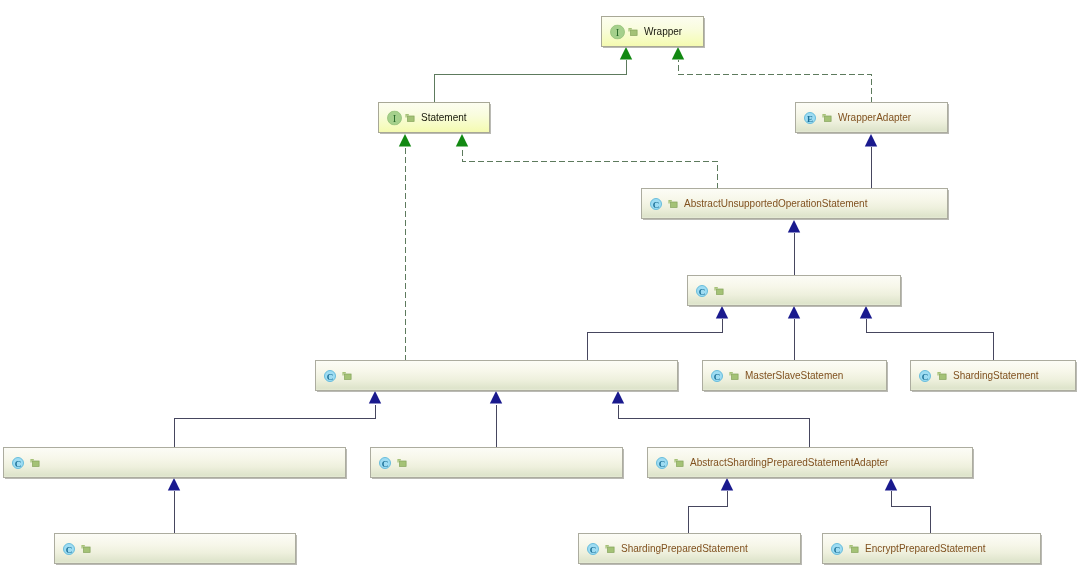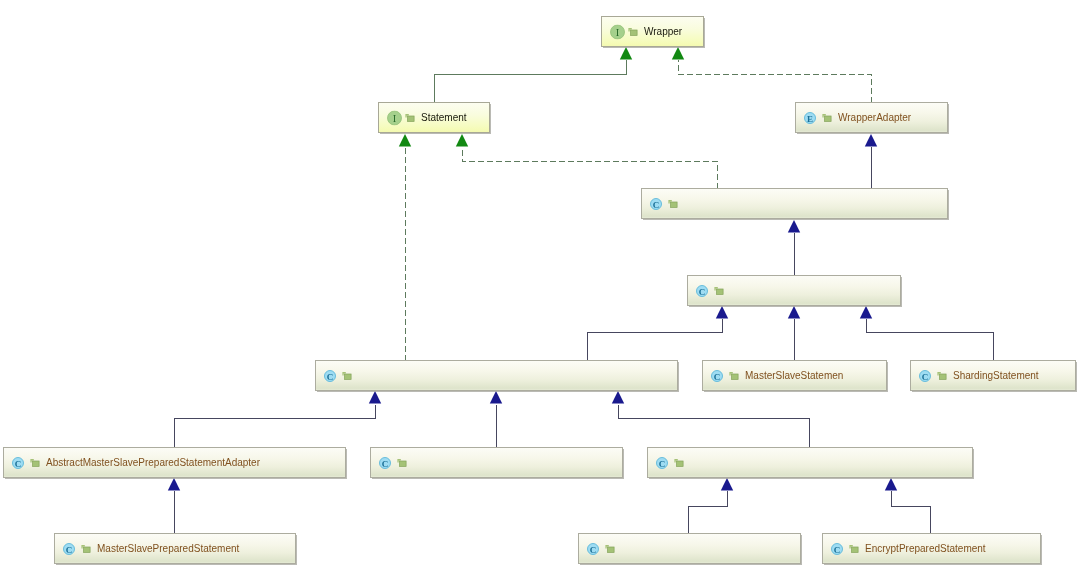--- a/index.html
+++ b/index.html
@@ -121,20 +121,21 @@
       </div>
       <div class="node k-class" style="left: 641px; top: 188px; width: 307px; height: 31px;">
         <svg class="ico" width="12" height="12" viewBox="0 0 12 12">
           <circle cx="6" cy="6" r="5.5" fill="#9edcf2" stroke="#5cb8da" stroke-width="0.9"></circle>
           <text x="6" y="9.5" text-anchor="middle" font-family="Liberation Serif,serif" font-size="9" font-weight="bold" fill="#1a6f96">C</text>
         </svg>
         <svg class="lock" width="10" height="11" viewBox="0 0 10 11">
           <path d="M0.4 4.9 L0.4 1.6 L3.8 1.6 L3.8 2.9 L1.7 2.9 L1.7 4.9 Z" fill="#a6c277"></path>
           <rect x="2.5" y="3.5" width="6.6" height="5.4" fill="#a4c276" stroke="#84a359" stroke-width="0.7"></rect>
         </svg>
+        <span class="lbl">AbstractUnsupportedOperationStatement</span>
       </div>
       <div class="node k-class" style="left: 687px; top: 275px; width: 214px; height: 31px;">
         <svg class="ico" width="12" height="12" viewBox="0 0 12 12">
           <circle cx="6" cy="6" r="5.5" fill="#9edcf2" stroke="#5cb8da" stroke-width="0.9"></circle>
           <text x="6" y="9.5" text-anchor="middle" font-family="Liberation Serif,serif" font-size="9" font-weight="bold" fill="#1a6f96">C</text>
         </svg>
         <svg class="lock" width="10" height="11" viewBox="0 0 10 11">
           <path d="M0.4 4.9 L0.4 1.6 L3.8 1.6 L3.8 2.9 L1.7 2.9 L1.7 4.9 Z" fill="#a6c277"></path>
           <rect x="2.5" y="3.5" width="6.6" height="5.4" fill="#a4c276" stroke="#84a359" stroke-width="0.7"></rect>
         </svg>
@@ -173,62 +174,62 @@
       </div>
       <div class="node k-class" style="left: 3px; top: 447px; width: 343px; height: 31px;">
         <svg class="ico" width="12" height="12" viewBox="0 0 12 12">
           <circle cx="6" cy="6" r="5.5" fill="#9edcf2" stroke="#5cb8da" stroke-width="0.9"></circle>
           <text x="6" y="9.5" text-anchor="middle" font-family="Liberation Serif,serif" font-size="9" font-weight="bold" fill="#1a6f96">C</text>
         </svg>
         <svg class="lock" width="10" height="11" viewBox="0 0 10 11">
           <path d="M0.4 4.9 L0.4 1.6 L3.8 1.6 L3.8 2.9 L1.7 2.9 L1.7 4.9 Z" fill="#a6c277"></path>
           <rect x="2.5" y="3.5" width="6.6" height="5.4" fill="#a4c276" stroke="#84a359" stroke-width="0.7"></rect>
         </svg>
-        <span class="lbl">AbstractMasterSlavePreparedStatementAdapter</span>
       </div>
       <div class="node k-class" style="left: 370px; top: 447px; width: 253px; height: 31px;">
         <svg class="ico" width="12" height="12" viewBox="0 0 12 12">
           <circle cx="6" cy="6" r="5.5" fill="#9edcf2" stroke="#5cb8da" stroke-width="0.9"></circle>
           <text x="6" y="9.5" text-anchor="middle" font-family="Liberation Serif,serif" font-size="9" font-weight="bold" fill="#1a6f96">C</text>
         </svg>
         <svg class="lock" width="10" height="11" viewBox="0 0 10 11">
           <path d="M0.4 4.9 L0.4 1.6 L3.8 1.6 L3.8 2.9 L1.7 2.9 L1.7 4.9 Z" fill="#a6c277"></path>
           <rect x="2.5" y="3.5" width="6.6" height="5.4" fill="#a4c276" stroke="#84a359" stroke-width="0.7"></rect>
         </svg>
       </div>
       <div class="node k-class" style="left: 647px; top: 447px; width: 326px; height: 31px;">
         <svg class="ico" width="12" height="12" viewBox="0 0 12 12">
           <circle cx="6" cy="6" r="5.5" fill="#9edcf2" stroke="#5cb8da" stroke-width="0.9"></circle>
           <text x="6" y="9.5" text-anchor="middle" font-family="Liberation Serif,serif" font-size="9" font-weight="bold" fill="#1a6f96">C</text>
         </svg>
         <svg class="lock" width="10" height="11" viewBox="0 0 10 11">
           <path d="M0.4 4.9 L0.4 1.6 L3.8 1.6 L3.8 2.9 L1.7 2.9 L1.7 4.9 Z" fill="#a6c277"></path>
           <rect x="2.5" y="3.5" width="6.6" height="5.4" fill="#a4c276" stroke="#84a359" stroke-width="0.7"></rect>
         </svg>
+        <span class="lbl">AbstractShardingPreparedStatementAdapter</span>
       </div>
       <div class="node k-class" style="left: 54px; top: 533px; width: 242px; height: 31px;">
         <svg class="ico" width="12" height="12" viewBox="0 0 12 12">
           <circle cx="6" cy="6" r="5.5" fill="#9edcf2" stroke="#5cb8da" stroke-width="0.9"></circle>
           <text x="6" y="9.5" text-anchor="middle" font-family="Liberation Serif,serif" font-size="9" font-weight="bold" fill="#1a6f96">C</text>
         </svg>
         <svg class="lock" width="10" height="11" viewBox="0 0 10 11">
           <path d="M0.4 4.9 L0.4 1.6 L3.8 1.6 L3.8 2.9 L1.7 2.9 L1.7 4.9 Z" fill="#a6c277"></path>
           <rect x="2.5" y="3.5" width="6.6" height="5.4" fill="#a4c276" stroke="#84a359" stroke-width="0.7"></rect>
         </svg>
-        <span class="lbl">MasterSlavePreparedStatement</span>
       </div>
       <div class="node k-class" style="left: 578px; top: 533px; width: 223px; height: 31px;">
         <svg class="ico" width="12" height="12" viewBox="0 0 12 12">
           <circle cx="6" cy="6" r="5.5" fill="#9edcf2" stroke="#5cb8da" stroke-width="0.9"></circle>
           <text x="6" y="9.5" text-anchor="middle" font-family="Liberation Serif,serif" font-size="9" font-weight="bold" fill="#1a6f96">C</text>
         </svg>
         <svg class="lock" width="10" height="11" viewBox="0 0 10 11">
           <path d="M0.4 4.9 L0.4 1.6 L3.8 1.6 L3.8 2.9 L1.7 2.9 L1.7 4.9 Z" fill="#a6c277"></path>
           <rect x="2.5" y="3.5" width="6.6" height="5.4" fill="#a4c276" stroke="#84a359" stroke-width="0.7"></rect>
         </svg>
+        <span class="lbl">ShardingPreparedStatement</span>
       </div>
       <div class="node k-class" style="left: 822px; top: 533px; width: 219px; height: 31px;">
         <svg class="ico" width="12" height="12" viewBox="0 0 12 12">
           <circle cx="6" cy="6" r="5.5" fill="#9edcf2" stroke="#5cb8da" stroke-width="0.9"></circle>
           <text x="6" y="9.5" text-anchor="middle" font-family="Liberation Serif,serif" font-size="9" font-weight="bold" fill="#1a6f96">C</text>
         </svg>
         <svg class="lock" width="10" height="11" viewBox="0 0 10 11">
           <path d="M0.4 4.9 L0.4 1.6 L3.8 1.6 L3.8 2.9 L1.7 2.9 L1.7 4.9 Z" fill="#a6c277"></path>
           <rect x="2.5" y="3.5" width="6.6" height="5.4" fill="#a4c276" stroke="#84a359" stroke-width="0.7"></rect>
         </svg>

